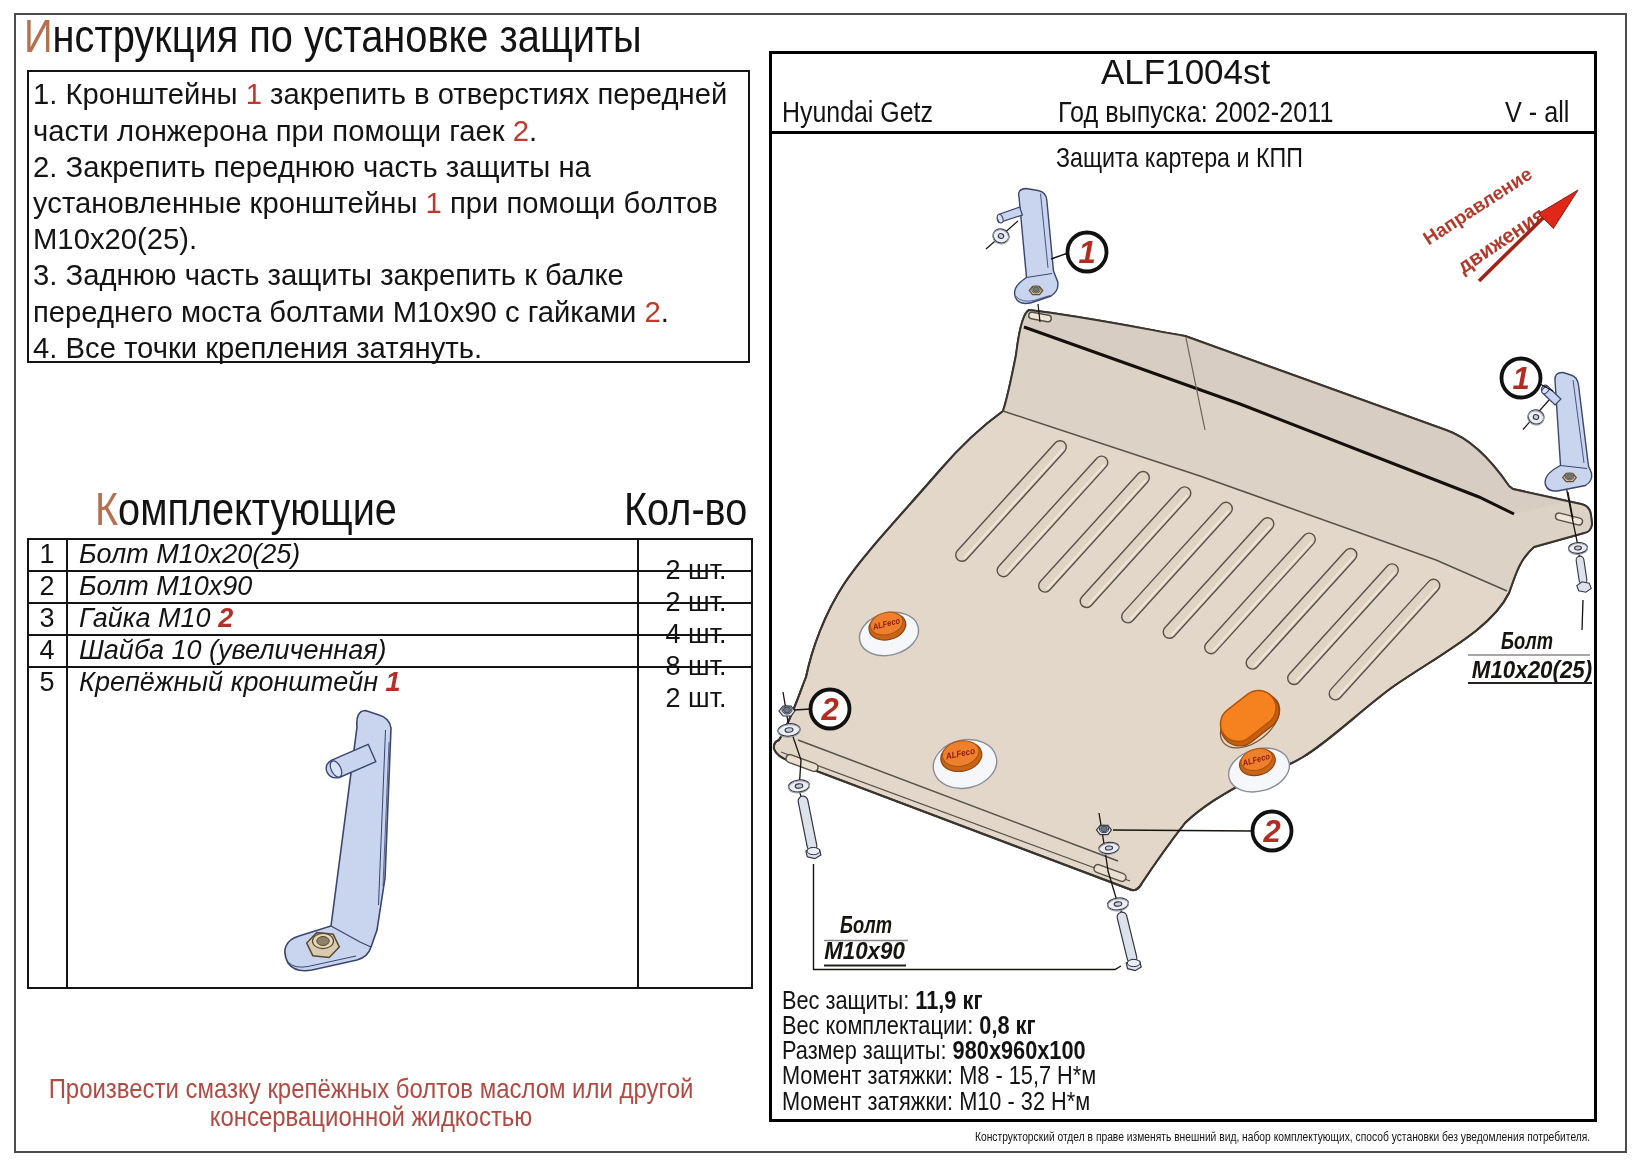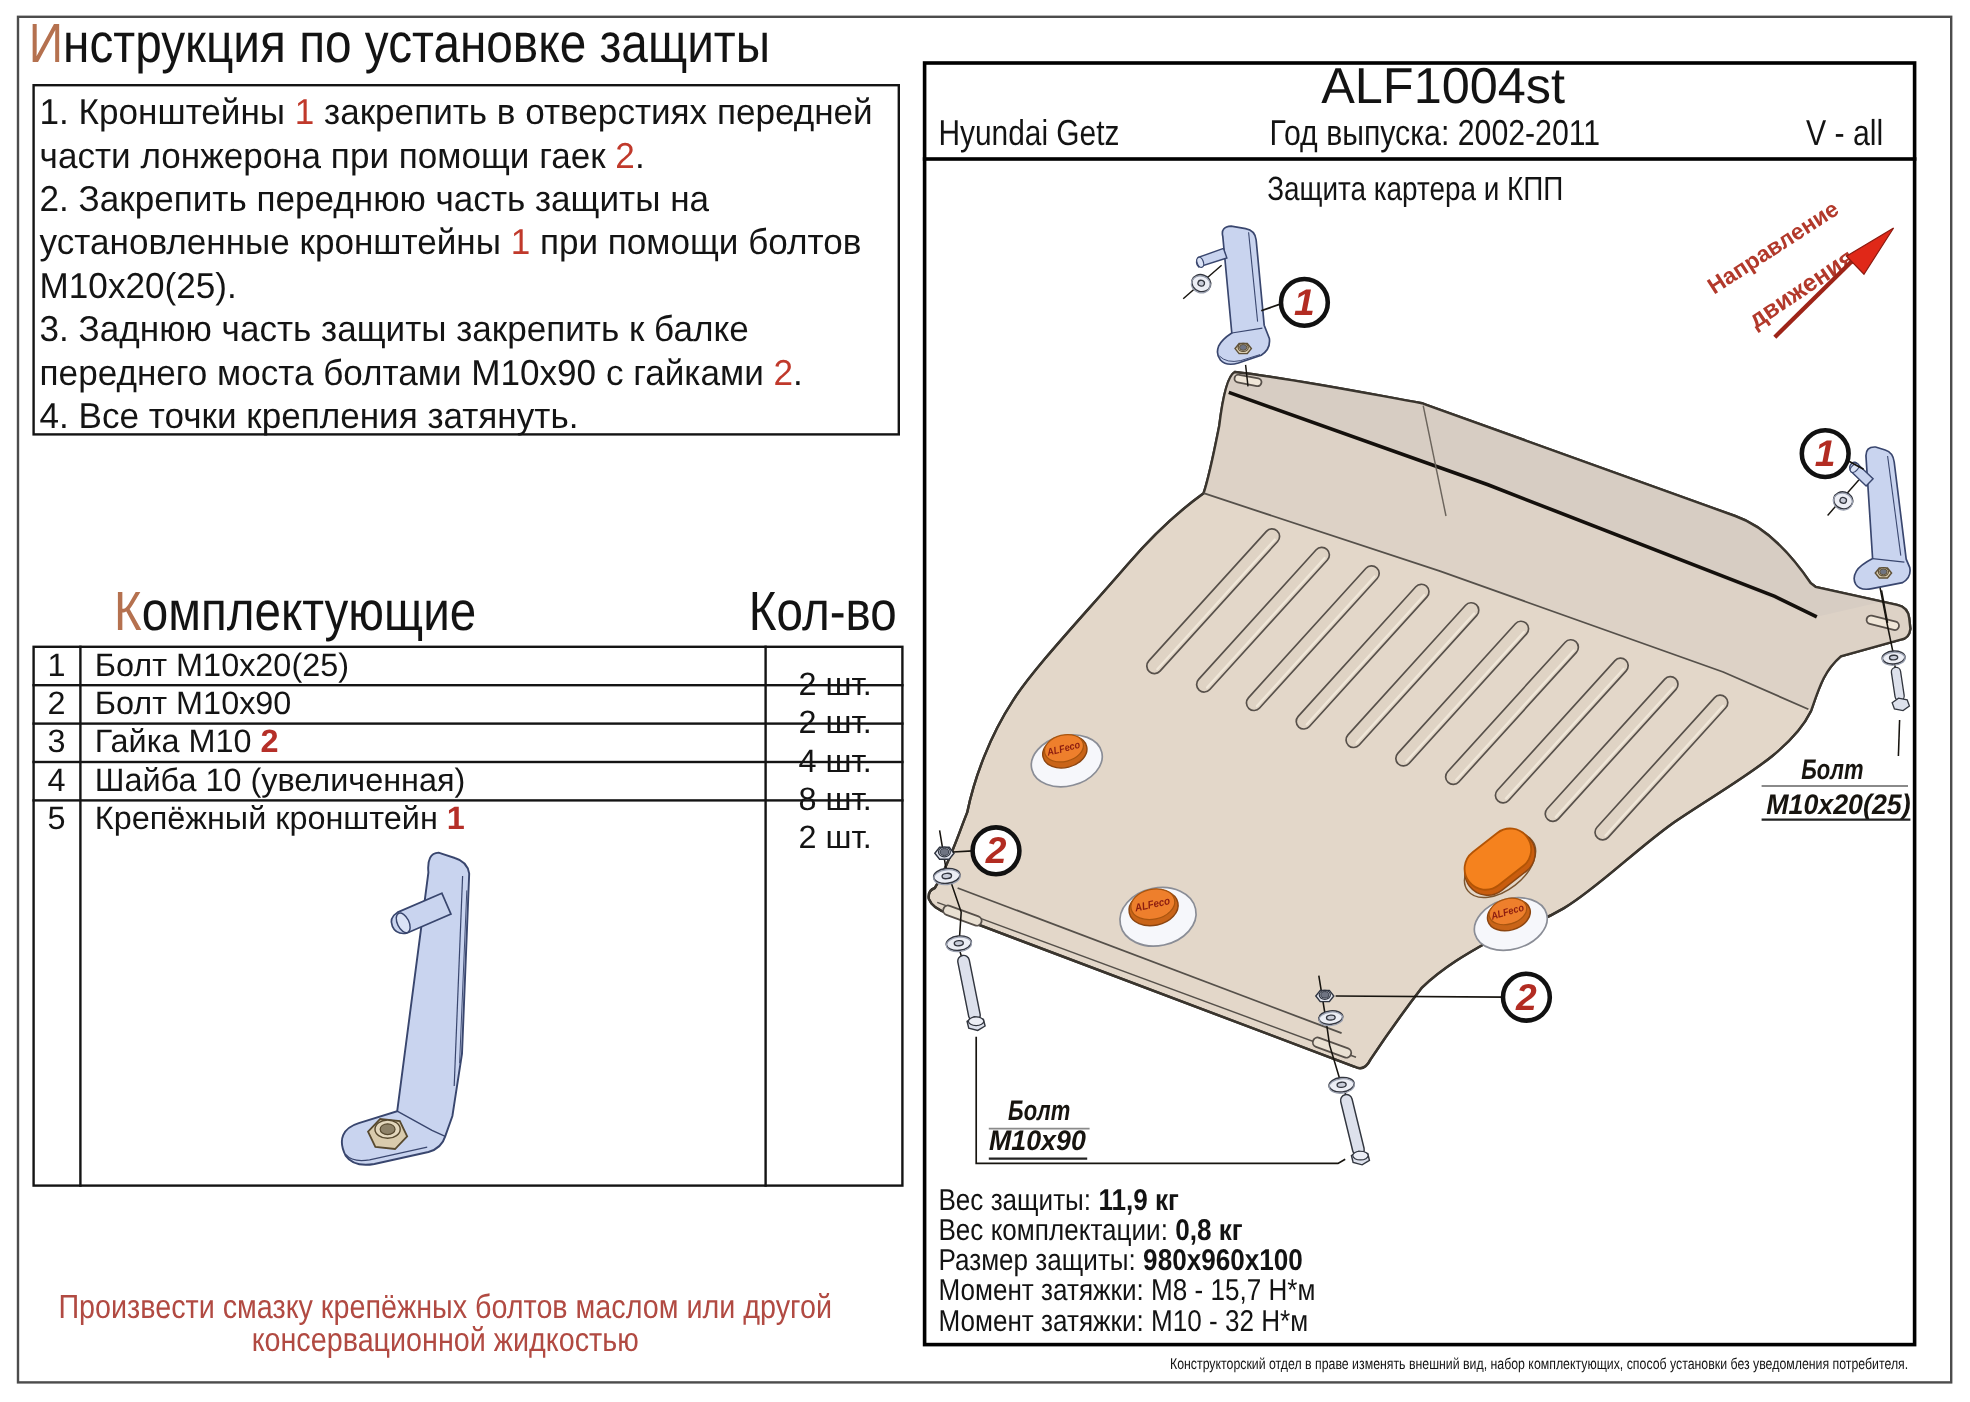--- a/index.html
+++ b/index.html
@@ -32,42 +32,42 @@
 
 <div class="abs" style="left:27px;top:538px;width:726px;height:451px;border:2px solid #141414;box-sizing:border-box;"></div>
 <div class="abs" style="left:66px;top:538px;width:2px;height:451px;background:#141414;"></div>
 <div class="abs" style="left:637px;top:538px;width:2px;height:451px;background:#141414;"></div>
 <div class="abs" style="left:27px;top:570px;width:726px;height:2px;background:#141414;"></div>
 <div class="abs" style="left:27px;top:602px;width:726px;height:2px;background:#141414;"></div>
 <div class="abs" style="left:27px;top:634px;width:726px;height:2px;background:#141414;"></div>
 <div class="abs" style="left:27px;top:666px;width:726px;height:2px;background:#141414;"></div>
 
 <div class="abs" style="left:27px;top:537.6px;width:40px;text-align:center;font-size:27px;line-height:32px;color:#141414;">1<br>2<br>3<br>4<br>5</div>
-<div class="abs" style="left:79px;top:537.6px;font-size:27px;line-height:32px;color:#141414;white-space:nowrap;">Болт М10х20(25)<br>Болт М10х90<br>Гайка М10 <b class="rd" style="color:#b52f28;">2</b><br>Шайба 10 (увеличенная)<br>Крепёжный кронштейн <b style="color:#b52f28;">1</b></div>
+<div class="abs" style="left:79px;top:537.6px;font-size:27px;line-height:32px;color:#141414;white-space:nowrap;font-style:italic;">Болт М10х20(25)<br>Болт М10х90<br>Гайка М10 <b class="rd" style="color:#b52f28;">2</b><br>Шайба 10 (увеличенная)<br>Крепёжный кронштейн <b style="color:#b52f28;">1</b></div>
 <div class="abs" style="left:639px;top:537.6px;width:114px;text-align:center;font-size:27px;line-height:32px;color:#141414;margin-top:16px;">2 шт.<br>2 шт.<br>4 шт.<br>8 шт.<br>2 шт.</div>
 
 <svg class="abs" style="left:260px;top:700px;" width="220" height="292" viewBox="260 700 220 292">
     <path d="M 357,727 Q 355.5,711 365.5,710.5 L 379,715 Q 389.5,718 391,728 L 385,878 L 377,930 L 371,947 Q 368,957 357,960 L 312,970 Q 295,973 288,963 Q 283,953 286,946 Q 289,939 299,936 L 331,926 Z" fill="#c9d4ef" stroke="#39466e" stroke-width="1.6"></path>
 <path d="M 331,926 L 360,942 L 371,947" fill="none" stroke="#39466e" stroke-width="1.2"></path>
 <path d="M 288,962 Q 294,969 308,966.5 L 356,956" fill="none" stroke="#39466e" stroke-width="1"></path>
 <path d="M 385.5,730 L 378.5,905" fill="none" stroke="#39466e" stroke-width="1"></path>
 <path d="M 389,742 L 383,886" fill="none" stroke="#39466e" stroke-width="0.8"></path>
 <path d="M 368.2,744.3 L 331.2,760.3 Q 324,765 327,772 Q 330,779 338.8,777.7 L 375.8,761.7 Z" fill="#c9d4ef" stroke="#39466e" stroke-width="1.4"></path>
 <ellipse cx="336" cy="769" rx="8.8" ry="4.8" fill="#dbe3f6" stroke="#39466e" stroke-width="1.2" transform="rotate(64 336 769)"></ellipse>
 <polygon points="339.3,946.9 329.2,957.5 312.8,955.7 306.7,943.1 316.8,932.5 333.2,934.3" fill="#d9cbad" stroke="#57492f" stroke-width="1.5"></polygon>
 <ellipse cx="323" cy="941" rx="10.5" ry="7.6" fill="#e3d7bd" stroke="#57492f" stroke-width="1.2"></ellipse>
 <ellipse cx="323" cy="941" rx="6.2" ry="4.5" fill="#8d8168" stroke="#57492f" stroke-width="1"></ellipse>
   </svg>
 
 <div class="abs" style="left:-6px;top:1075.3px;width:743px;text-align:center;font-size:28px;line-height:27.6px;color:#b14a42;"><span style="display:inline-block;transform:scaleX(0.855);white-space:nowrap;text-align:center;">Произвести смазку крепёжных болтов маслом или другой<br>консервационной жидкостью</span></div>
 
 <div class="abs" style="left:769px;top:51px;width:828px;height:1071px;border:3px solid #000;box-sizing:border-box;"></div>
 <div class="abs" style="left:769px;top:131px;width:828px;height:3px;background:#000;"></div>
 
-<div class="abs" style="left:1101px;top:54.4px;font-size:42px;line-height:35px;color:#131313;white-space:nowrap;">ALF1004st</div>
+<div class="abs" style="left:1101px;top:54.4px;font-size:35px;line-height:35px;color:#131313;white-space:nowrap;">ALF1004st</div>
 <div class="abs sx" style="left:782px;top:97.3px;font-size:30px;line-height:30px;color:#131313;transform:scaleX(0.83);">Hyundai Getz</div>
 <div class="abs sx" style="left:1058px;top:97.3px;font-size:30px;line-height:30px;color:#131313;transform:scaleX(0.84);">Год выпуска: 2002-2011</div>
 <div class="abs sx" style="left:1505px;top:97.3px;font-size:30px;line-height:30px;color:#131313;transform:scaleX(0.84);">V - all</div>
 <div class="abs sx" style="left:1056px;top:144.3px;font-size:28px;line-height:28px;color:#131313;transform:scaleX(0.83);">Защита картера и КПП</div>
 
 <svg class="abs" style="left:769px;top:134px;" width="828" height="988" viewBox="769 134 828 988">
     <path d="M 1029,310 C 1075,315 1135,327 1185,336 C 1280,370 1375,405 1446,430 C 1472,439 1494,464 1509,486 L 1513,489 L 1581,504 Q 1590,506 1591,515 L 1592,524 Q 1591,532 1584,533 L 1534,547 C 1520,559 1516,573 1509,593 C 1492,628 1444,652 1394,686 C 1362,709 1330,741 1303,757 C 1285,768 1271,771 1257,775 C 1240,786 1210,799 1185,823 C 1168,845 1152,868 1142,883 Q 1137,893 1129,889 L 790,761 Q 777,757 774,749 Q 773,742 779,740 C 790,722 798,697 806,677 C 812,648 825,613 844,584 C 862,556 902,514 940,470 C 965,441 985,424 1003,411 C 1008,396 1012,375 1016,355 Q 1021,314 1029,310 Z" fill="#e3d7c9" stroke="#3a352e" stroke-width="2"></path>
 <path d="M 1003,411 C 1008,396 1012,375 1016,355 Q 1021,314 1029,310 C 1075,315 1135,327 1185,336 C 1280,370 1375,405 1446,430 C 1472,439 1494,464 1509,486 L 1513,489 L 1581,504 Q 1590,506 1591,515 L 1592,524 Q 1591,532 1584,533 L 1534,547 C 1520,559 1516,573 1509,593 L 1507,591 L 1436,560 L 1200,476 Z" fill="#ddd2c6" stroke="none"></path>
 <path d="M 1024,327 Q 1021,314 1029,310 C 1075,315 1135,327 1185,336 C 1280,370 1375,405 1446,430 C 1472,439 1494,464 1509,486 L 1513,489 L 1570,501 L 1514,514 L 1240,404 Z" fill="#d7cdc3" stroke="none"></path>
 <path d="M 1029,310 C 1075,315 1135,327 1185,336 C 1280,370 1375,405 1446,430 C 1472,439 1494,464 1509,486 L 1513,489 L 1581,504 Q 1590,506 1591,515 L 1592,524 Q 1591,532 1584,533 L 1534,547 C 1520,559 1516,573 1509,593 C 1492,628 1444,652 1394,686 C 1362,709 1330,741 1303,757 C 1285,768 1271,771 1257,775 C 1240,786 1210,799 1185,823 C 1168,845 1152,868 1142,883 Q 1137,893 1129,889 L 790,761 Q 777,757 774,749 Q 773,742 779,740 C 790,722 798,697 806,677 C 812,648 825,613 844,584 C 862,556 902,514 940,470 C 965,441 985,424 1003,411 C 1008,396 1012,375 1016,355 Q 1021,314 1029,310 Z" fill="none" stroke="#3a352e" stroke-width="2"></path>

